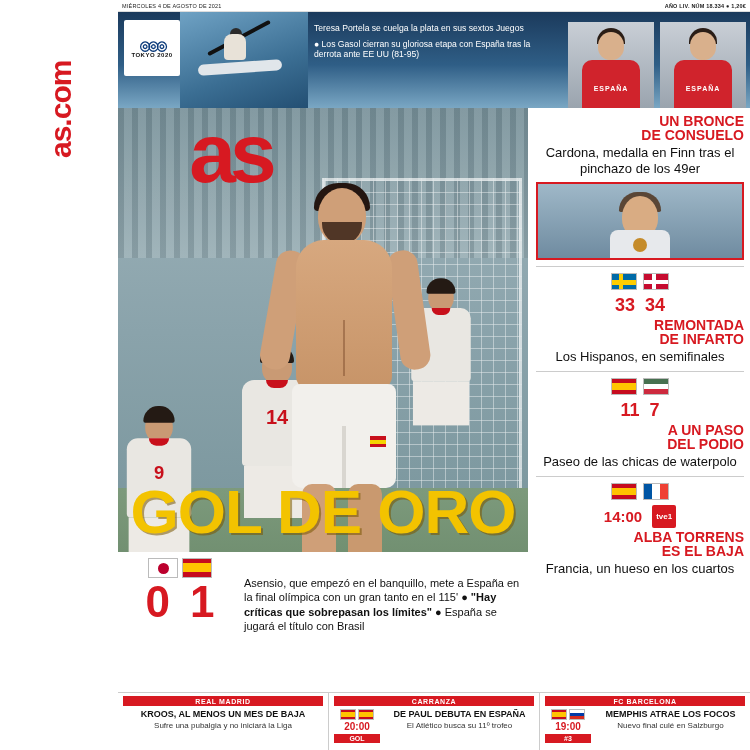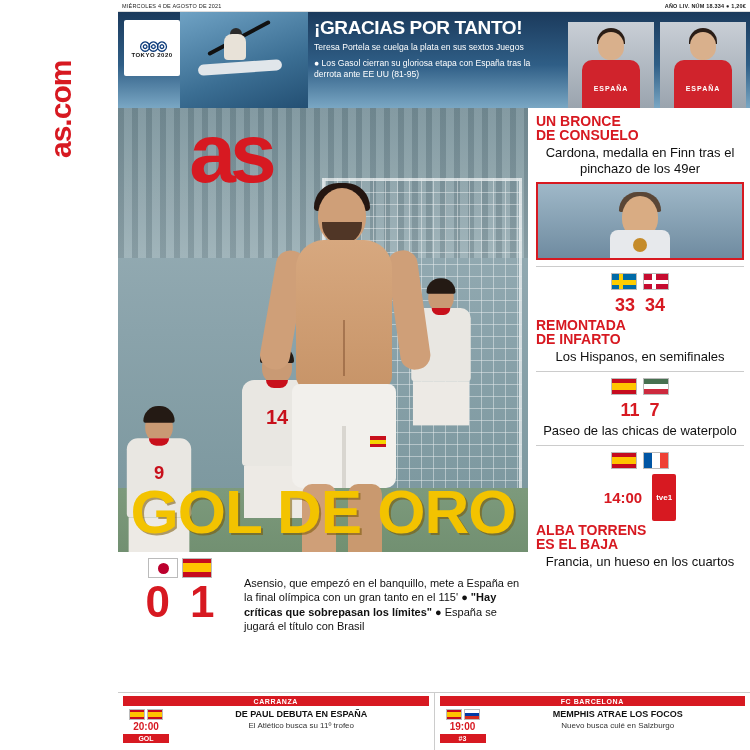--- a/index.html
+++ b/index.html
@@ -168,21 +168,21 @@
   .flag.jp { background: #fff; position: relative; }
   .flag.jp:after { content:""; position:absolute; left:50%; top:50%; width:11px; height:11px; margin:-5.5px 0 0 -5.5px; border-radius:50%; background:#bc002d; }
   .flag.es { background: linear-gradient(180deg,#c60b1e 0 25%, #ffc400 25% 75%, #c60b1e 75% 100%); }
   .score-nums { display: flex; gap: 20px; font-size: 44px; font-weight: bold; color: #d71921; line-height: 1; }
   .deck-text { flex: 1; font-size: 11px; line-height: 1.3; color: #111; padding-top: 18px; }
   .deck-text b { font-weight: bold; }
 
   
   .rail-pad { padding: 4px 6px; }
   .rail-title {
-    color: #d71921; font-weight: bold; font-size: 14px; line-height: 1.0; text-align: left; margin: 2px 0 3px;
+    color: #d71921; font-weight: bold; font-size: 14px; line-height: 1.0; text-align: right; margin: 2px 0 3px;
   }
   .rail-sub { font-size: 13px; line-height: 1.25; text-align: center; color: #111; }
   .rail-sep { height: 1px; background: #ccc; margin: 6px 0; }
 
   .medal-photo {
     width: 100%; height: 78px; border: 2px solid #d71921; margin: 4px 0;
     background: linear-gradient(180deg,#9fb8c8,#6f8ba0); position: relative; overflow: hidden;
   }
   .medal-face { position:absolute; left:50%; top:12px; margin-left:-18px; width:36px; height:42px; border-radius:50% 50% 45% 45%; background:#d9ac83; }
   .medal-hair { position:absolute; left:50%; top:8px; margin-left:-21px; width:42px; height:20px; border-radius:20px 20px 2px 2px; background:#5a4636; }
@@ -197,21 +197,21 @@
   .f-se:after{content:"";position:absolute;left:0;top:6px;width:100%;height:5px;background:#fecc00;}
   .f-dk { background: #c60c30; position: relative; }
   .f-dk:after{content:"";position:absolute;left:8px;top:0;width:4px;height:100%;background:#fff;}
   .f-dk:before{content:"";position:absolute;left:0;top:6px;width:100%;height:4px;background:#fff;}
   .f-es { background: linear-gradient(180deg,#c60b1e 0 25%, #ffc400 25% 75%, #c60b1e 75% 100%); }
   .f-hu { background: linear-gradient(180deg,#477050 0 33%, #fff 33% 66%, #cd2a3e 66% 100%); }
   .f-ru { background: linear-gradient(180deg,#fff 0 33%, #0039a6 33% 66%, #d52b1e 66% 100%); }
   .f-fr { background: linear-gradient(90deg,#0055a4 0 33%, #fff 33% 66%, #ef4135 66% 100%); }
   .score-pair { display: flex; gap: 10px; font-size: 18px; font-weight: bold; color: #d71921; }
   .timebox { color: #d71921; font-weight: bold; font-size: 15px; }
-  .tvtag { display:inline-block; background:#d71921; color:#fff; font-size:8px; font-weight:bold; padding:19px 4px; border-radius:2px; margin-left:4px; vertical-align:2px;}
+  .tvtag { display:inline-block; background:#d71921; color:#fff; font-size:8px; font-weight:bold; padding:7px 4px; border-radius:2px; margin-left:4px; vertical-align:2px;}
 
   
   .bottom {
     height: 58px; width: 632px; background: #ffffff; display: flex; border-top: 1px solid #ccc;
   }
   .bcell { flex: 1; padding: 0 5px; position: relative; }
   .bcell + .bcell { border-left: 1px solid #ccc; }
   .btag {
     display: block; background: #d71921; color: #fff; font-size: 7px; font-weight: bold;
     text-align: center; letter-spacing: .6px; padding: 1.5px 0; margin: 3px 0 3px;
@@ -250,21 +250,20 @@
       </div>
       <div class="kayak">
         <div class="kayak-fig">
           <div class="kayak-paddle"></div>
           <div class="kayak-head"></div>
           <div class="kayak-body"></div>
           <div class="kayak-boat"></div>
         </div>
       </div>
       <div class="banner-text">
-        <div class="banner-head">¡GRACIAS POR TANTO!</div>
         <div class="banner-sub">Teresa Portela se cuelga la plata en sus sextos Juegos</div>
         <div class="banner-sub">● <span>Los Gasol cierran su gloriosa etapa con España tras la derrota ante EE UU (81-95)</span></div>
       </div>
       <div class="banner-athletes">
         <div class="ath a1">
           <div class="ath-hair"></div>
             <div class="ath-head"></div>
             <div class="ath-torso"></div>
           <div class="ath-badge">ESPAÑA</div>
         </div>
@@ -397,20 +396,22 @@
             <div class="match">
               <div class="mflag f-es"></div>
               <div class="mflag f-hu"></div>
             </div>
             <div class="match">
               <div class="score-pair">
                 <span>11</span>
                 <span>7</span>
               </div>
             </div>
+            <div class="rail-title" style="white-space:pre-line">A UN PASO
+DEL PODIO</div>
             <div class="rail-sub">Paseo de las chicas de waterpolo</div>
           </div>
 
           <div class="rail-sep"></div>
 
           <div>
             <div class="match">
               <div class="mflag f-es"></div>
               <div class="mflag f-fr"></div>
             </div>
@@ -422,20 +423,25 @@
 ES EL BAJA</div>
             <div class="rail-sub">Francia, un hueso en los cuartos</div>
           </div>
 
         </div>
       </div>
     </div>
 
     <div class="bottom">
 
+      <div class="bcell">
+        <span class="btag">REAL MADRID</span>
+        <div class="bhead">KROOS, AL MENOS UN MES DE BAJA</div>
+        <div class="bsub">Sufre una pubalgia y no iniciará la Liga</div>
+      </div>
 
       <div class="bcell">
         <span class="btag">CARRANZA</span>
         <div class="bflex">
           <div class="bmini">
             <div class="fl">
                 <div class="f-es"></div>
                 <div class="f-es"></div>
               </div>
             <div class="t">20:00</div>
@@ -454,21 +460,21 @@
           <div class="bmini">
             <div class="fl">
                 <div class="f-es"></div>
                 <div class="f-ru"></div>
               </div>
             <div class="t">19:00</div>
             <span class="chan">#3</span>
           </div>
           <div style="flex:1">
             <div class="bhead">MEMPHIS ATRAE LOS FOCOS</div>
-            <div class="bsub">Nuevo busca culé en Salzburgo</div>
+            <div class="bsub">Nuevo final culé en Salzburgo</div>
           </div>
         </div>
       </div>
 
     </div>
   </div>
 
   <div style="position:absolute; left:120px; top:110px; width:220px; height:86px; display:flex; align-items:center; justify-content:center;">
     <span style="font-size:84px; font-weight:bold; color:#d71921; letter-spacing:-6px; line-height:1; font-family:'Liberation Sans', sans-serif;">as</span>
   </div>

